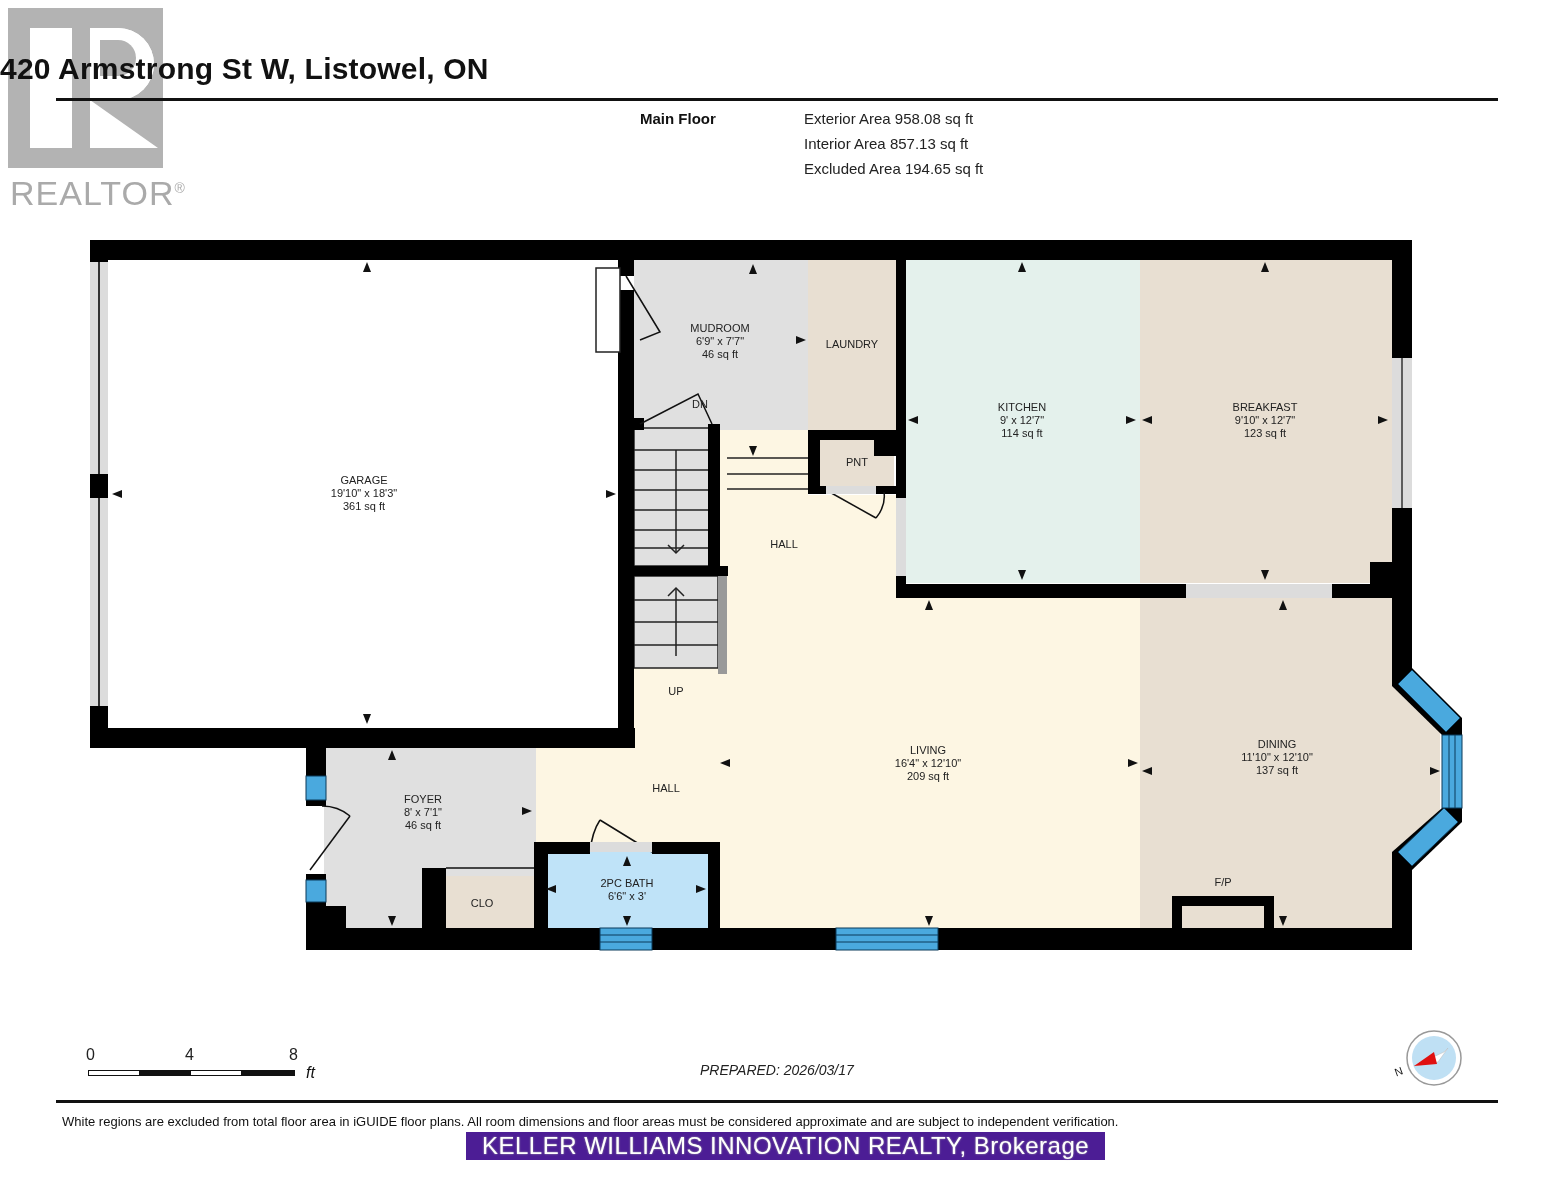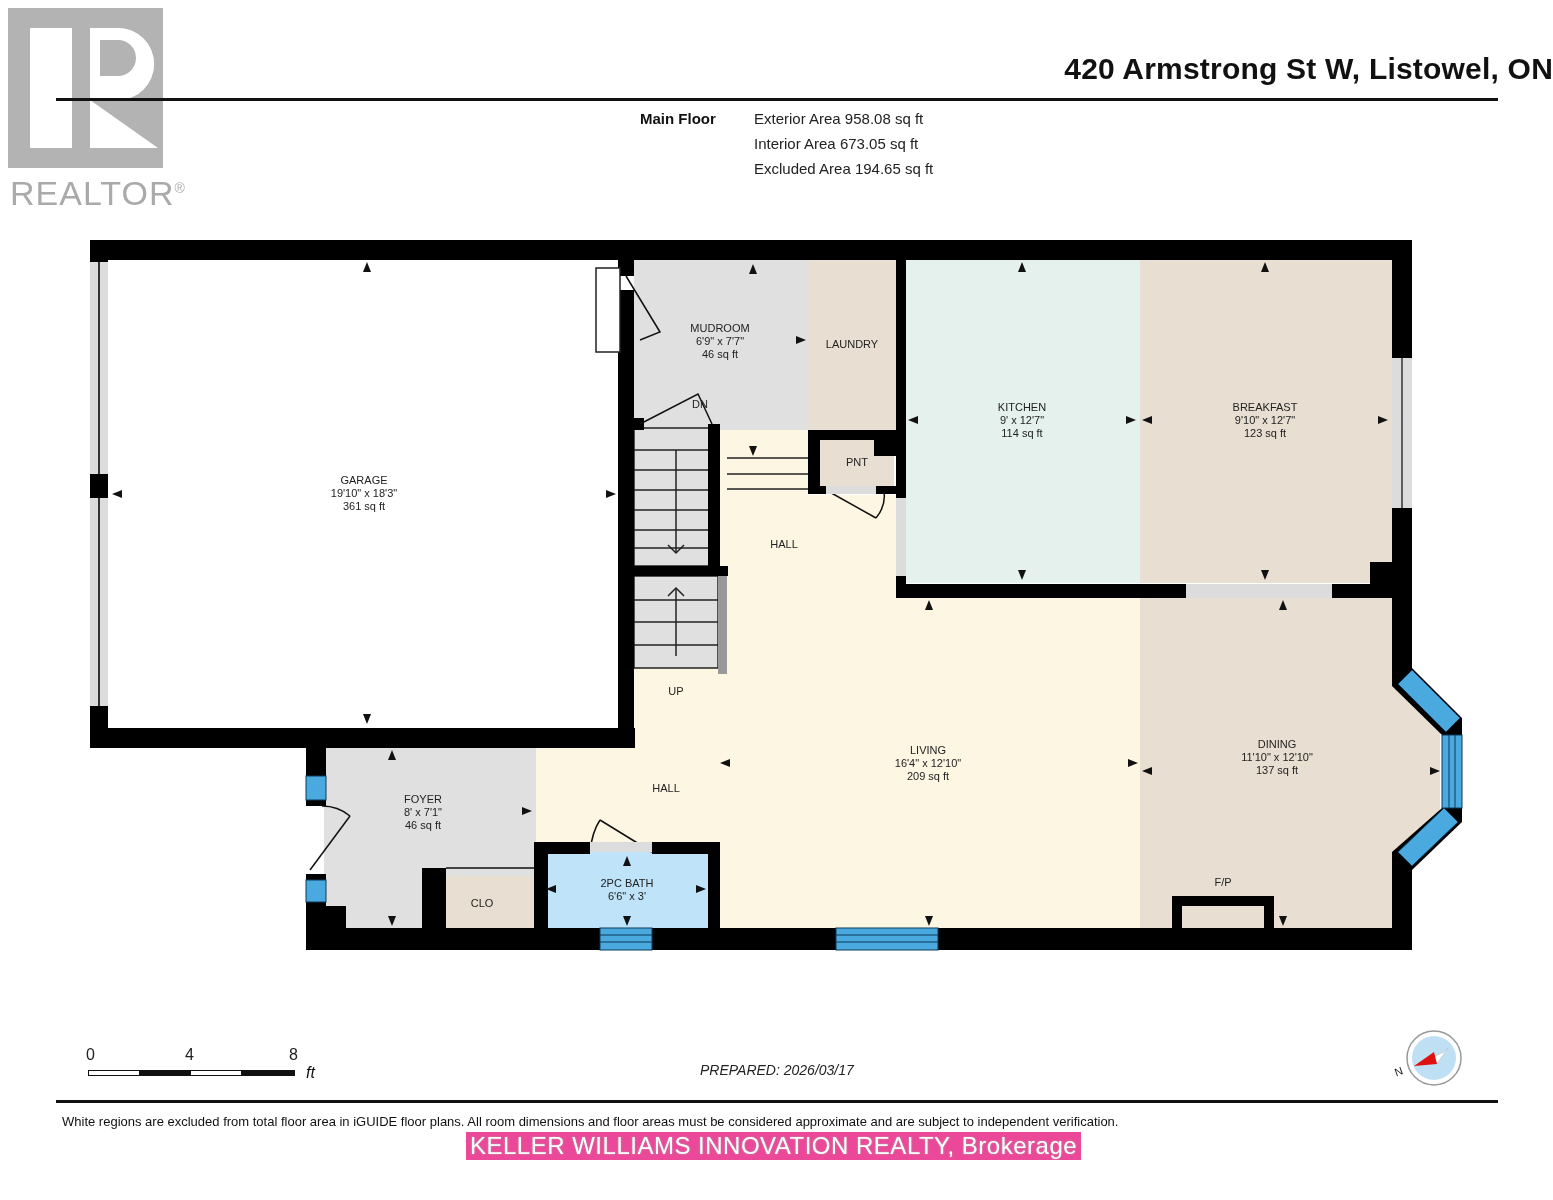--- a/index.html
+++ b/index.html
@@ -2,34 +2,34 @@
 <html><head>
 <meta charset="utf-8">
 <style>
   html, body { margin:0; padding:0; background:#ffffff; }
   body { width:1553px; height:1200px; position:relative; overflow:hidden;
          font-family:"Liberation Sans", sans-serif; color:#111; }
   .abs { position:absolute; }
   #logo { left:8px; top:8px; width:170px; height:200px; }
   #logo .box { position:absolute; left:0; top:0; width:155px; height:160px; background:#b3b3b3; }
   #logo .word { position:absolute; left:2px; top:166px; font-size:34px; color:#aaaaaa; letter-spacing:1px; font-family:"Liberation Sans", sans-serif; }
-  #title { left:0; width:1553px; top:52px; text-align:right; font-size:30px; font-weight:bold; letter-spacing:0.2px; }
+  #title { left:0; width:1553px; top:52px; text-align:left; font-size:30px; font-weight:bold; letter-spacing:0.2px; }
   .rule { left:56px; width:1442px; height:3px; background:#111; }
   #area-label { left:640px; width:136px; top:110px; text-align:left; font-size:15px; font-weight:bold; }
-  .area-line { left:754px; font-size:15px; color:#222; }
+  .area-line { left:804px; font-size:15px; color:#222; }
   #plan { left:0; top:0; width:1553px; height:1200px; }
   #plan text { font-family:"Liberation Sans", sans-serif; fill:#222; }
   #scale { left:86px; top:1046px; width:260px; height:40px; }
   #scale .tick { position:absolute; top:0; font-size:16px; color:#222; }
   #scale .bar { position:absolute; top:24px; height:6px; border:1px solid #111; box-sizing:border-box; }
   #scale .unit { position:absolute; left:220px; top:18px; font-size:16px;font-style:italic; }
   #prepared { left:700px; top:1062px; font-size:14px; color:#222;font-style:italic; }
   #disclaimer { left:62px; top:1114px; font-size:13px; color:#111; }
-  #brokerage { left:466px; top:1132px; font-size:24px; color:#ffffff; background:#ec4899;
-               padding:0 4px; letter-spacing:0.5px; text-shadow:0 0 2px #aaa; }
+  #brokerage { left:466px; top:1132px; font-size:24px; color:#ffffff; background:#4c1d95;
+               padding:0 16px; letter-spacing:0.5px; text-shadow:0 0 2px #aaa; }
   #compass { left:1392px; top:1030px; width:72px; height:60px; }
 </style>
 </head>
 <body>
 
 <div id="logo" class="abs">
   <div class="box">
     <svg width="155" height="160" viewBox="0 0 155 160">
       <rect x="22" y="20" width="42" height="120" fill="#ffffff"></rect>
       <path d="M82 20 h28 a30 30 0 0 1 0 72 h-28 z M82 92 l68 48 h-68 z" fill="#ffffff"></path>
@@ -38,21 +38,21 @@
     </svg>
   </div>
   <div class="word"><span>REALTOR</span><sup style="font-size:14px">®</sup></div>
 </div>
 
 <div id="title" class="abs">420 Armstrong St W, Listowel, ON</div>
 <div class="abs rule" style="top:98px"></div>
 
 <div id="area-label" class="abs">Main Floor</div>
 <div class="abs area-line" style="top:110px">Exterior Area 958.08 sq ft</div>
-<div class="abs area-line" style="top:135px">Interior Area 673.05 sq ft</div>
+<div class="abs area-line" style="top:135px">Interior Area 857.13 sq ft</div>
 <div class="abs area-line" style="top:160px">Excluded Area 194.65 sq ft</div>
 
 <svg id="plan" class="abs" viewBox="0 0 1553 1200">
 
   <rect x="108" y="258" width="510" height="470" fill="#ffffff"></rect>
   <rect x="634" y="260" width="176" height="170" fill="#e0e0e0"></rect>
   <rect x="808" y="260" width="90" height="170" fill="#e8dfd2"></rect>
   <rect x="906" y="258" width="234" height="325" fill="#e4f1ec"></rect>
   <rect x="1140" y="258" width="252" height="325" fill="#e8dfd2"></rect>
   <path d="M634 430 L808 430 L808 495 L898 495 L898 598 L1140 598 L1140 928 L718 928 L718 848 L535 848 L535 748 L634 748 Z" fill="#fdf6e3"></path>

